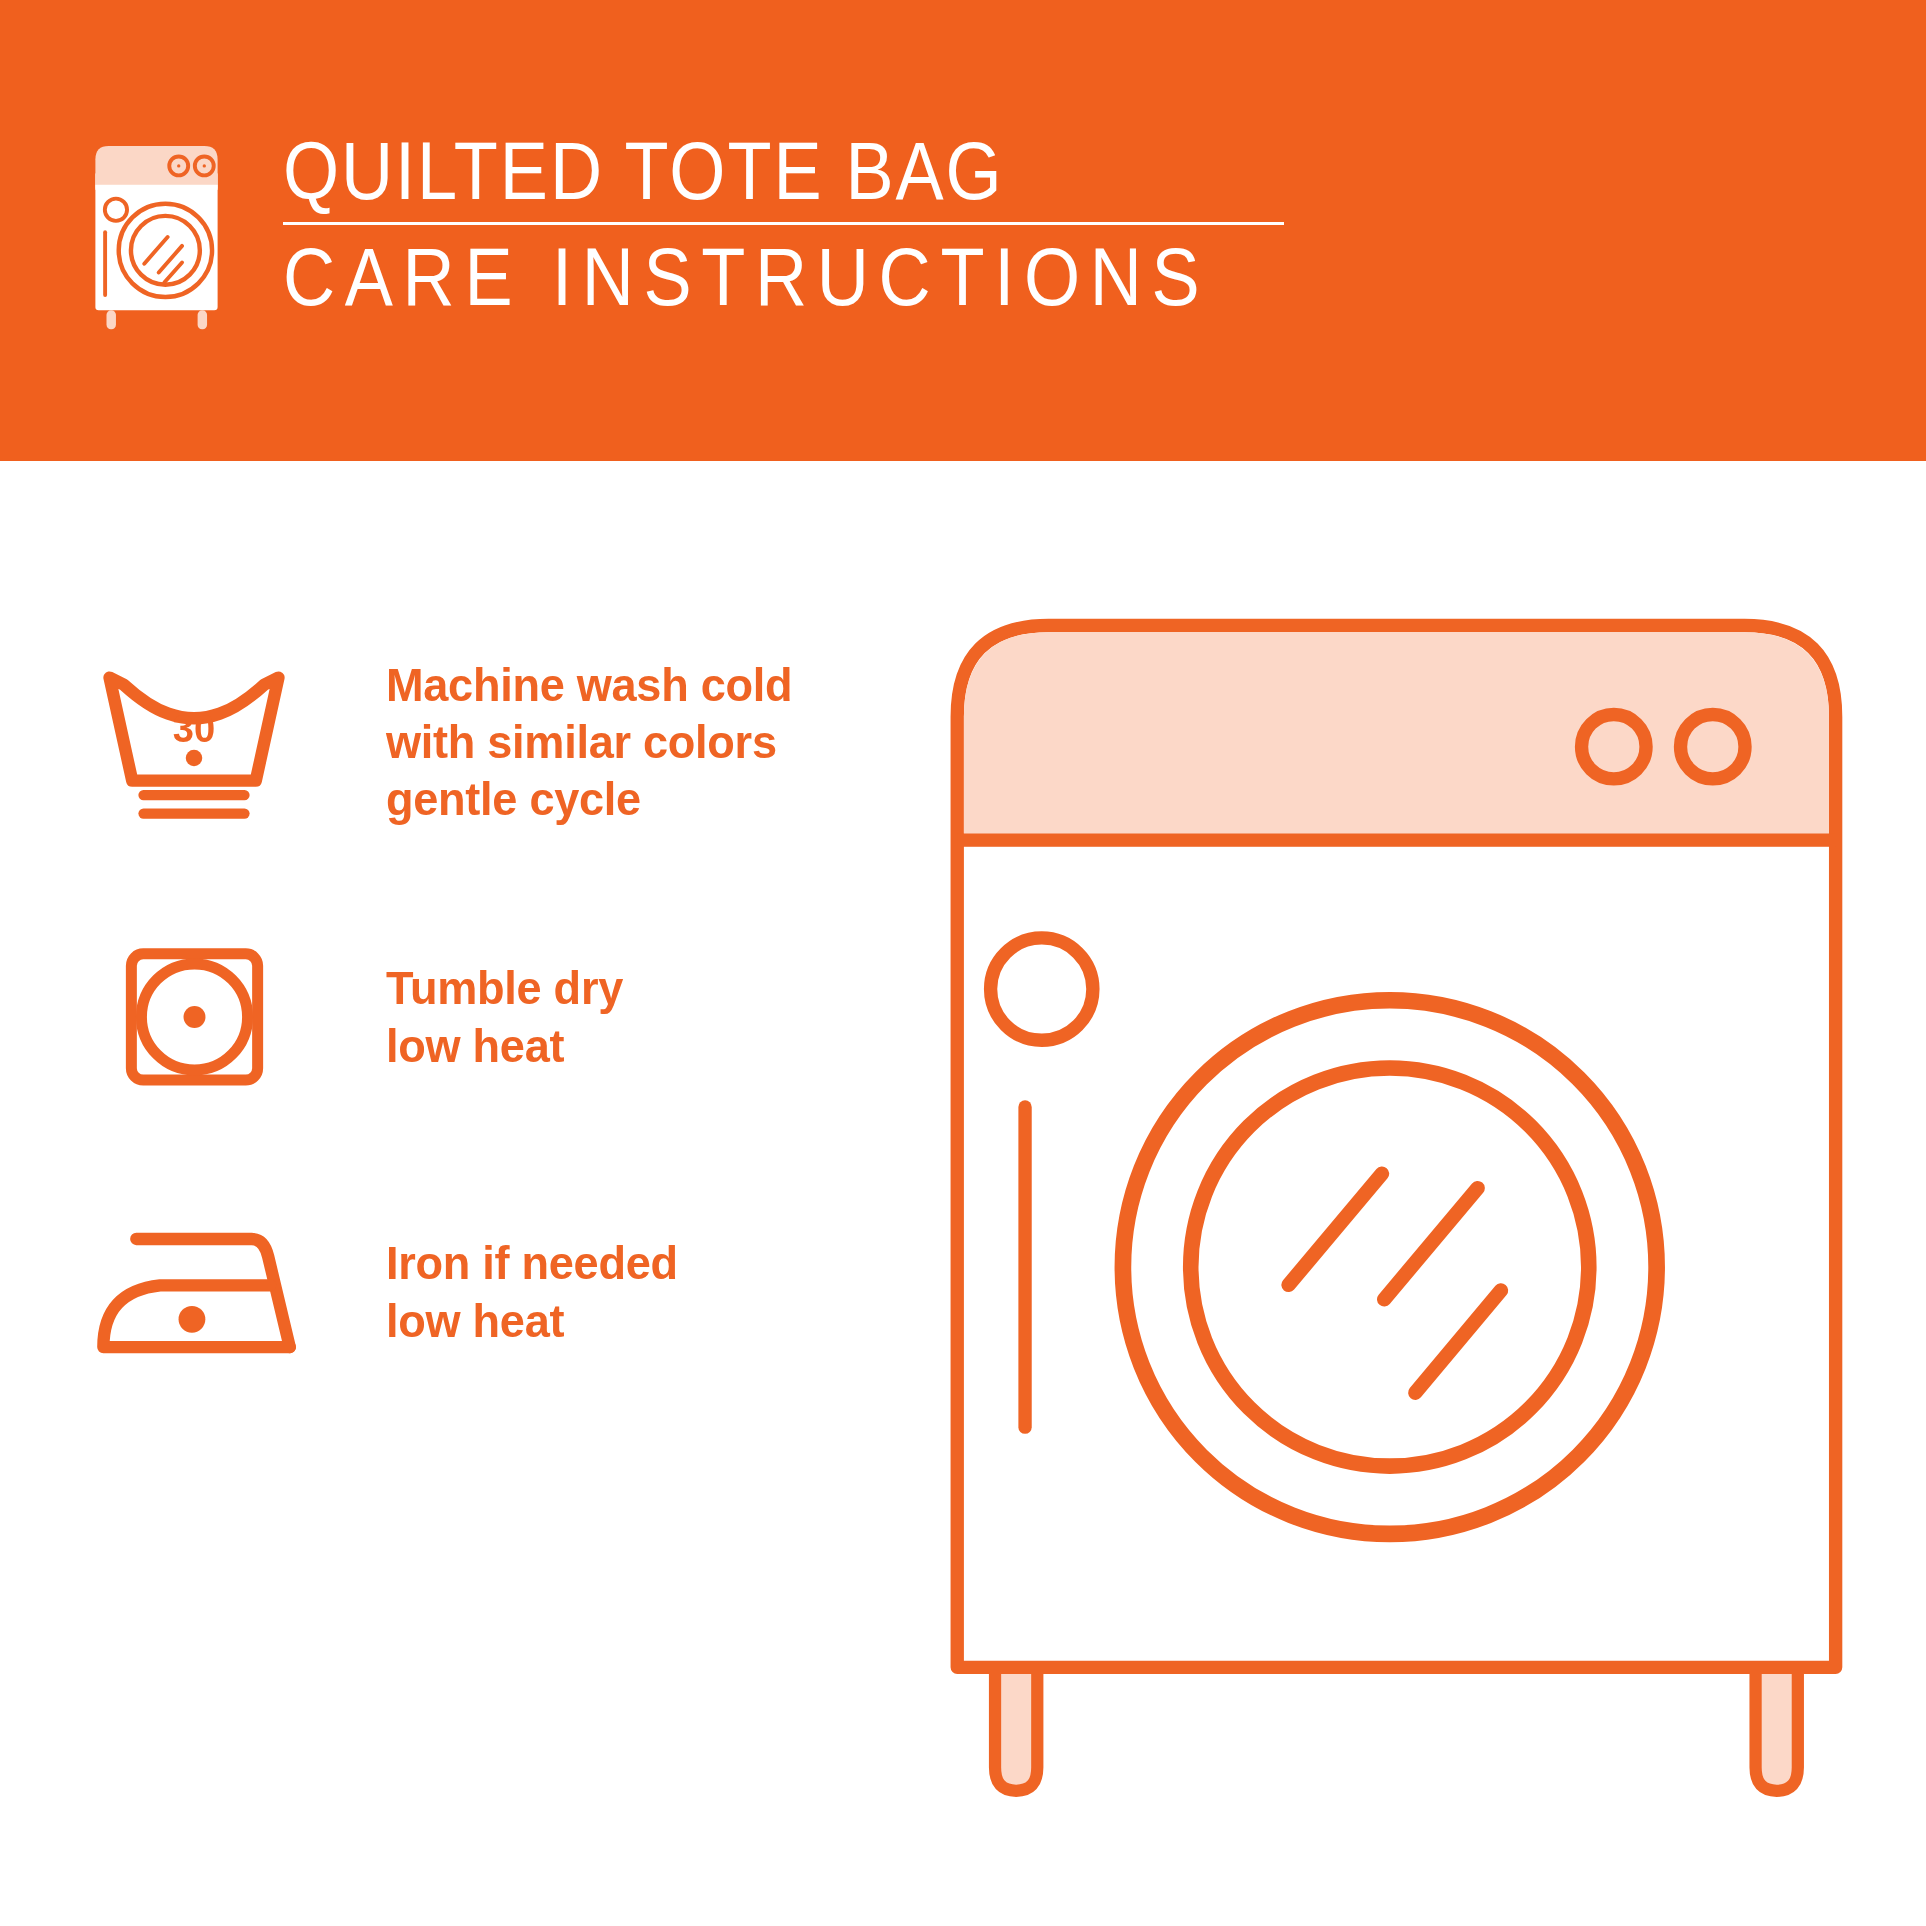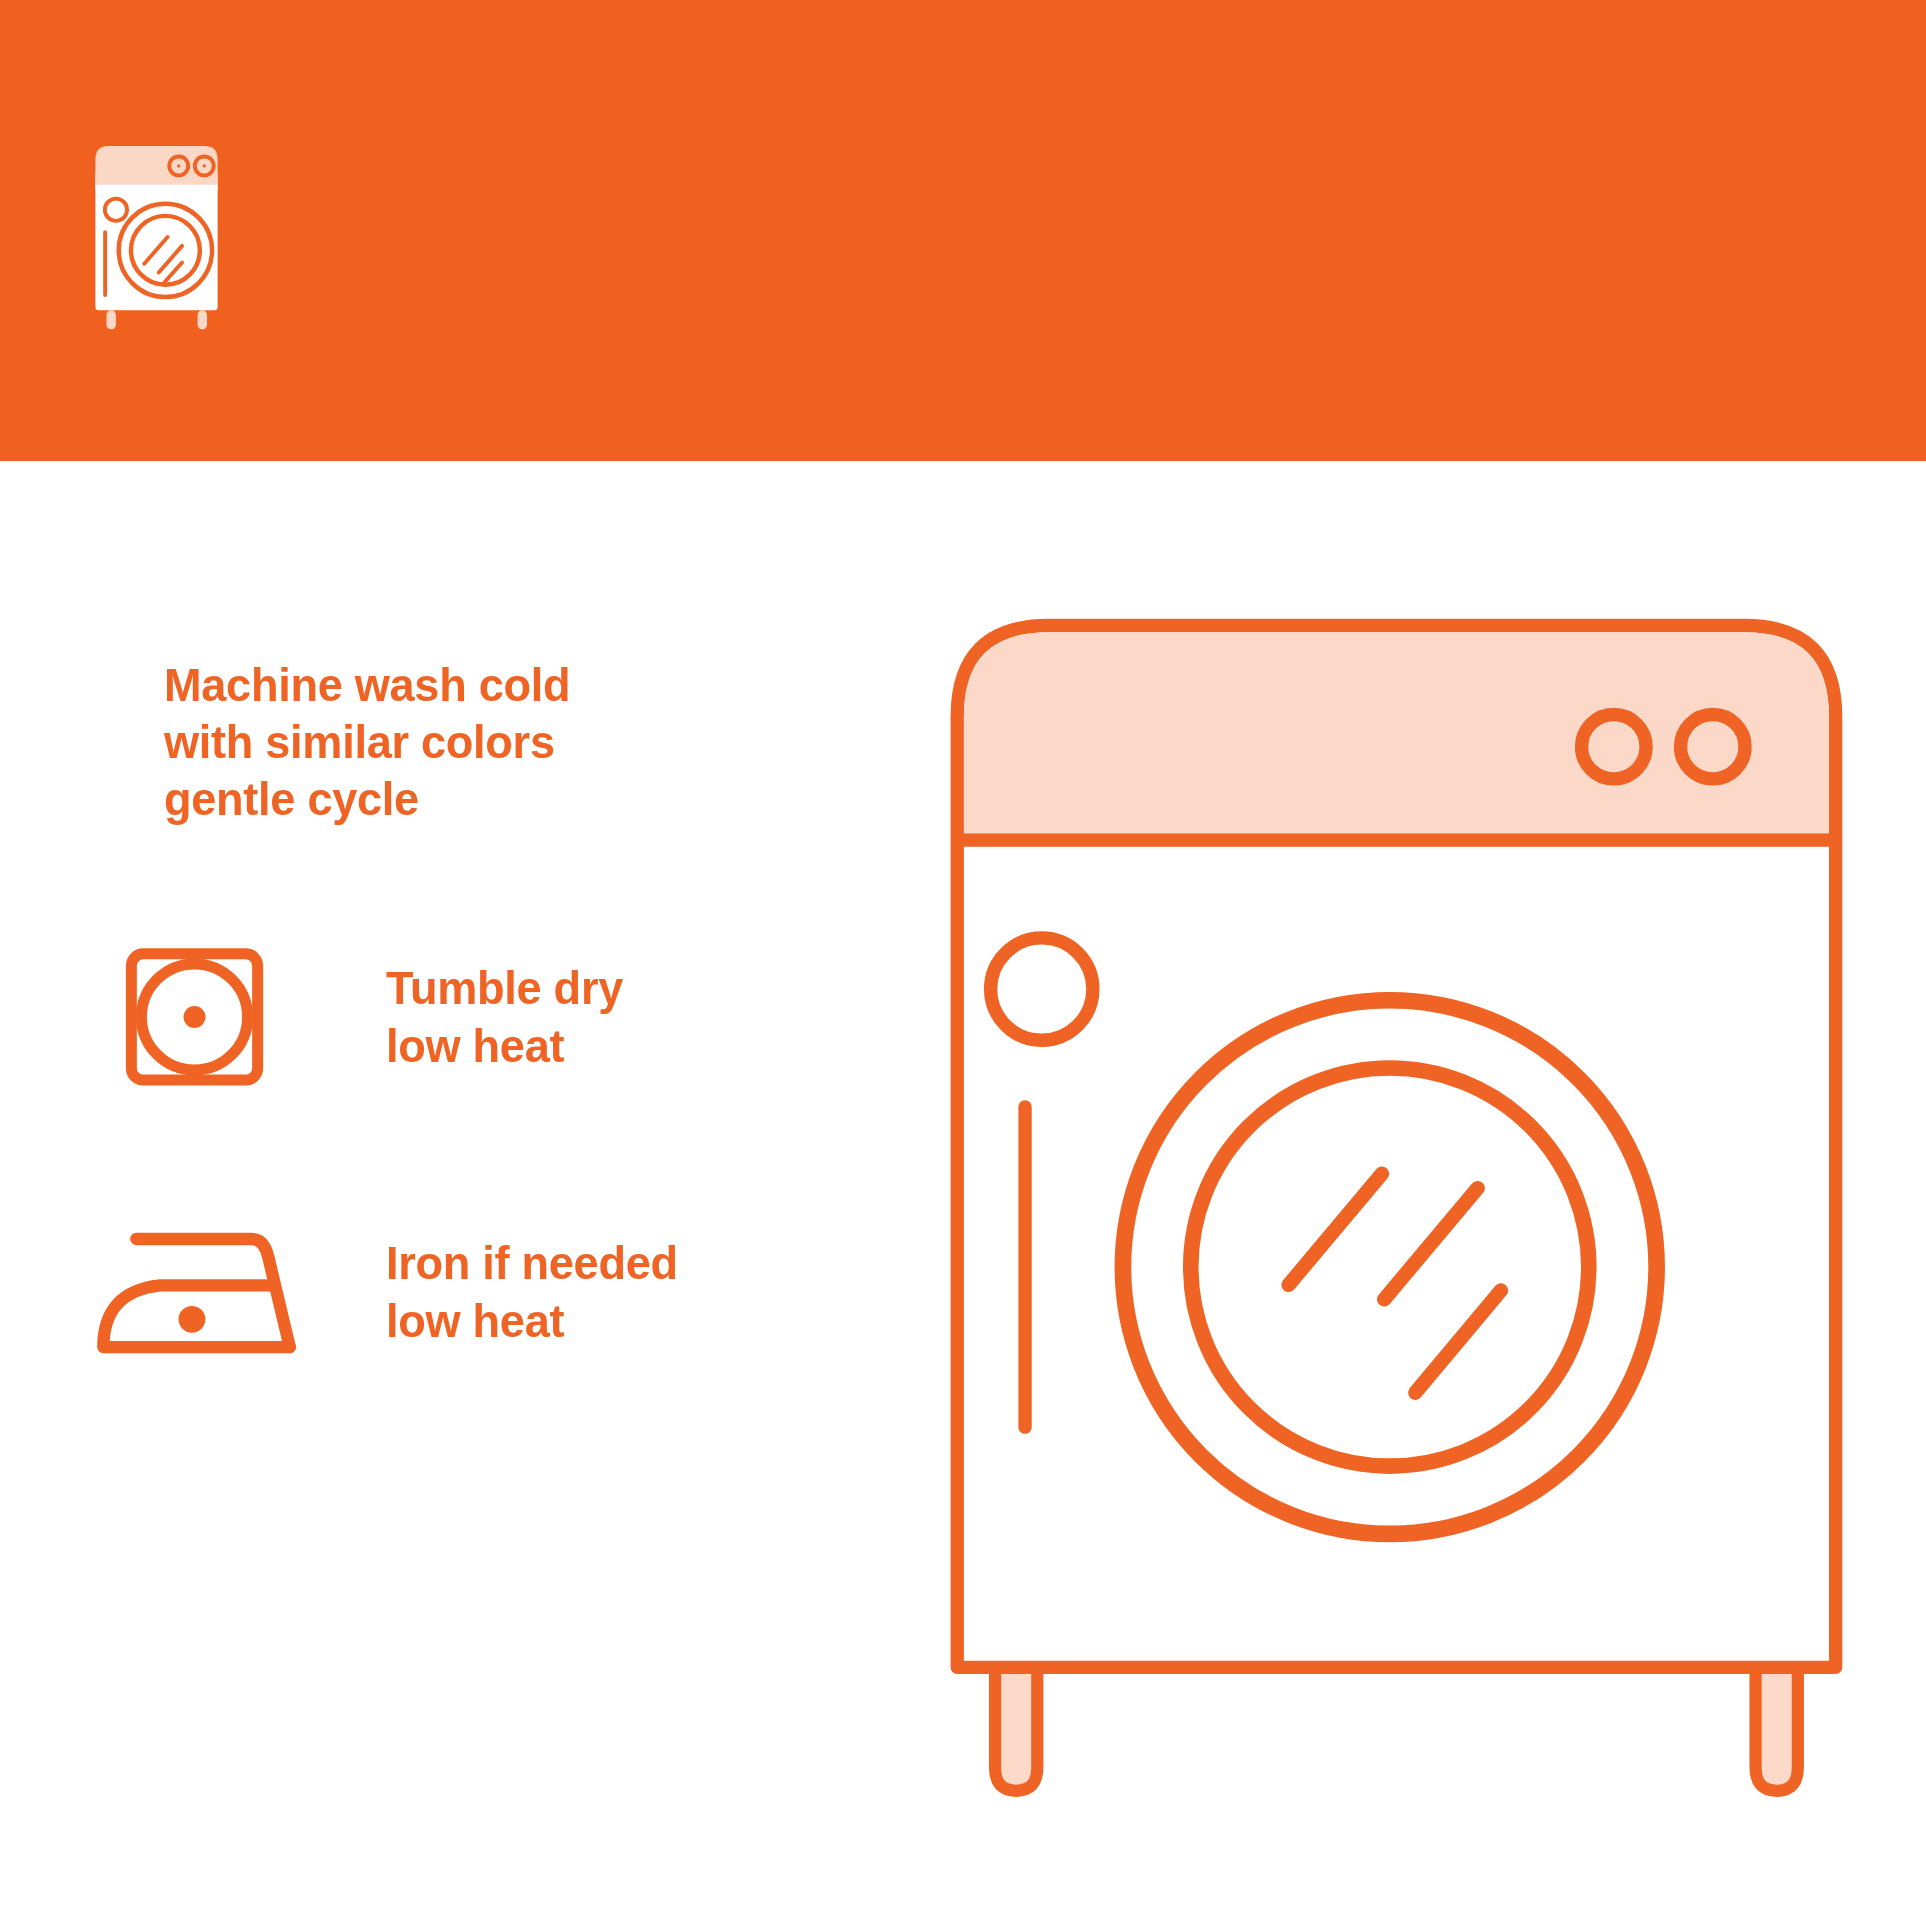--- a/index.html
+++ b/index.html
@@ -155,29 +155,47 @@
 
         <line x1="110" y1="228" x2="152" y2="180" stroke="#EF6424" stroke-width="7" stroke-linecap="round"></line>
         <line x1="136" y1="244" x2="178" y2="196" stroke="#EF6424" stroke-width="7" stroke-linecap="round"></line>
         <line x1="146" y1="262" x2="178" y2="226" stroke="#EF6424" stroke-width="7" stroke-linecap="round"></line>
 
         <rect x="42" y="312" width="17" height="34" rx="8" fill="#FBD7C6"></rect>
         <rect x="206" y="312" width="17" height="34" rx="8" fill="#FBD7C6"></rect>
       </svg>
     </div>
 
+    <div class="header-titles">
+      <div class="title-main">QUILTED TOTE BAG</div>
+      <div class="title-rule"></div>
+      <div class="title-sub">CARE INSTRUCTIONS</div>
+    </div>
 
   </div>
 </div>
 
 <div class="body-area">
 
   <div class="instructions">
 
     <div class="instr-row">
+      <div class="instr-icon">
+        <svg viewBox="0 0 400 330" width="206" height="170" xmlns="http://www.w3.org/2000/svg">
+
+          <path d="M36 40 L64 54 Q110 96 150 110 Q200 128 250 110 Q290 96 336 54 L364 40 L320 240 L80 240 Z" fill="none" stroke="#EF6424" stroke-width="24" stroke-linejoin="round" stroke-linecap="round"></path>
+
+          <rect x="92" y="258" width="216" height="20" rx="10" fill="#EF6424"></rect>
+          <rect x="92" y="294" width="216" height="20" rx="10" fill="#EF6424"></rect>
+
+          <text x="200" y="165" font-family="'Liberation Sans', sans-serif" font-size="74" font-weight="700" fill="#EF6424" text-anchor="middle">30</text>
+
+          <circle cx="200" cy="196" r="16" fill="#EF6424"></circle>
+        </svg>
+      </div>
       <div class="instr-text">
         <div>Machine wash cold</div>
         <div>with similar colors</div>
         <div>gentle cycle</div>
       </div>
     </div>
 
 
     <div class="instr-row">
       <div class="instr-icon">

